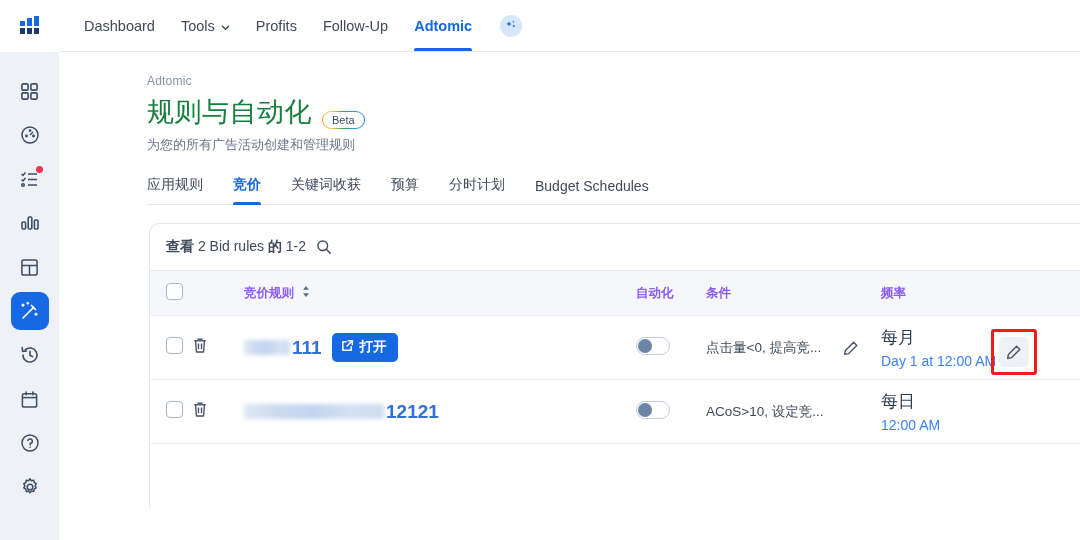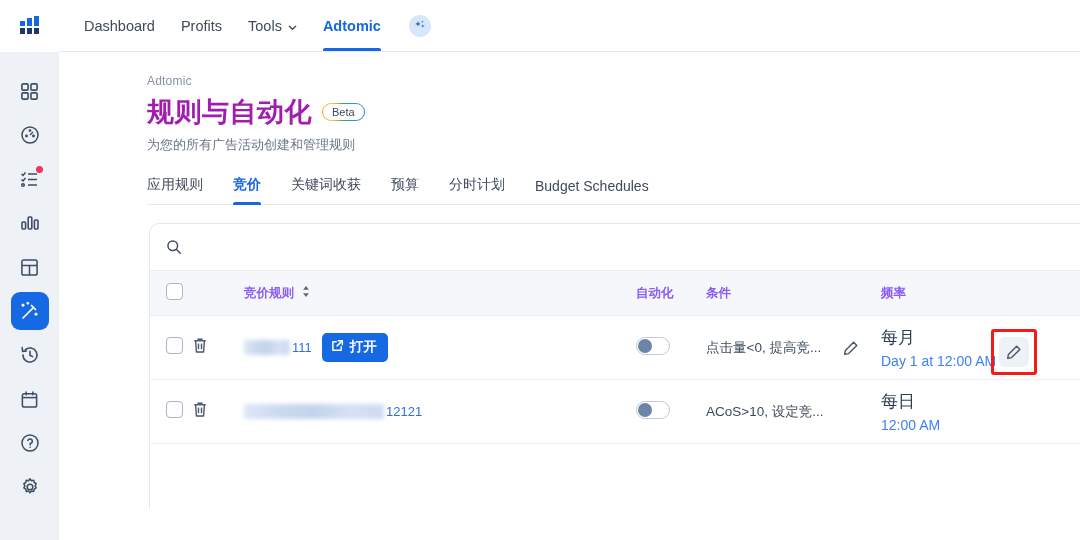--- a/index.html
+++ b/index.html
@@ -67,28 +67,28 @@
     width: 22px; height: 22px; border-radius: 50%;
     background: #d6e7fb; display: flex; align-items: center; justify-content: center;
     margin-left: 2px;
   }
 
   
   .content { flex: 1; background: #ffffff; overflow: hidden; padding: 0 0 0 0; }
   .head-block { padding: 22px 0 0 88px; }
   .crumb { font-size: 12px; color: #8792a6; letter-spacing: .2px; }
   .title-row { display: flex; align-items: center; gap: 10px; margin-top: 6px; }
-  .page-title { font-size: 27px; font-weight: 700; color: #a21caf; letter-spacing: .5px; }
+  .page-title { font-size: 27px; font-weight: 400; color: #15803d; letter-spacing: .5px; }
   .beta {
     font-size: 11px; color: #3f4a5a; padding: 2px 9px; border-radius: 11px;
     background:
       linear-gradient(#ffffff,#ffffff) padding-box,
       linear-gradient(90deg,#f5a623,#f2c94c,#27ae60,#2d9cdb,#2f80ed) border-box;
     border: 1.6px solid transparent;
-    position: relative; top: 0;
+    position: relative; top: 8px;
   }
   .subtitle { font-size: 13px; color: #6b7688; margin-top: 6px; }
 
   
   .tabs {
     margin: 16px 0 0 88px;
     display: flex; align-items: flex-end; gap: 0;
     border-bottom: 1px solid #e6eaf0;
     padding-right: 0;
   }
@@ -140,21 +140,21 @@
     border-radius: 4px; background: #fff; display: inline-block; cursor: pointer;
   }
   .icon-btn { color: #4a5668; cursor: pointer; display: inline-flex; }
 
   .name-cell { display: flex; align-items: center; gap: 0; }
   .blur {
     display: inline-block; height: 15px; border-radius: 2px;
     background: linear-gradient(90deg,#dde6f5,#c9d8ef,#bed1ec,#d3e0f3,#cbdaf0);
     filter: blur(2.2px); opacity: .95;
   }
-  .name-num { font-size: 13px; font-weight: 400; color: #2f6fe0; margin-left: 2px; }
+  .name-num { font-size: 19px; font-weight: 700; color: #2f6fe0; margin-left: 2px; }
   .open-btn {
     display: inline-flex; align-items: center; gap: 6px;
     background: #1668e3; color: #fff; border: none; border-radius: 5px;
     font-size: 13.5px; font-weight: 700; padding: 5px 11px 6px 9px;
     margin-left: 10px; cursor: pointer; font-family: inherit;
   }
 
   .toggle {
     width: 34px; height: 18px; border-radius: 10px;
     border: 1.5px solid #c3ccd9; background: #ffffff;
@@ -278,29 +278,32 @@
     </nav>
   </aside>
 
   <div class="main">
 
     <header class="topnav">
       <div class="nav-item">
         <span>Dashboard</span>
       </div>
       <div class="nav-item">
-        <span>Profits</span>
-      </div>
-      <div class="nav-item">
         <span>Tools</span>
         <span class="chev">
           <svg width="9" height="9" viewBox="0 0 10 10" fill="none" stroke="#3f4a5a" stroke-width="1.5">
               <path d="M1.5 3.5 L5 7 L8.5 3.5" stroke-linecap="round" stroke-linejoin="round"></path>
             </svg>
         </span>
+      </div>
+      <div class="nav-item">
+        <span>Profits</span>
+      </div>
+      <div class="nav-item">
+        <span>Follow-Up</span>
       </div>
       <div class="nav-item active">
         <span>Adtomic</span>
       </div>
       <div class="nav-item">
         <span class="sparkle-badge">
           <svg width="14" height="14" viewBox="0 0 14 14" fill="#1d6fd4">
             <path d="M5 2.2 l.8 1.9 1.9 .8 -1.9 .8 -.8 1.9 -.8-1.9 -1.9-.8 1.9-.8z"></path>
             <path d="M9.8 5.4 l.5 1.2 1.2 .5 -1.2 .5 -.5 1.2 -.5-1.2 -1.2-.5 1.2-.5z"></path>
             <path d="M9.3 1.6 l.35 .85 .85 .35 -.85 .35 -.35 .85 -.35-.85 -.85-.35 .85-.35z"></path>
@@ -325,20 +328,26 @@
         <div class="tab active"><span>竞价</span></div>
         <div class="tab"><span>关键词收获</span></div>
         <div class="tab"><span>预算</span></div>
         <div class="tab"><span>分时计划</span></div>
         <div class="tab"><span>Budget Schedules</span></div>
       </div>
 
       <section class="card">
 
         <div class="card-toolbar">
+          <span class="toolbar-text">
+            <b>查看</b>
+            <span>2 Bid rules</span>
+            <b>的</b>
+            <span>1-2</span>
+          </span>
           <span class="icon-btn">
             <svg width="16" height="16" viewBox="0 0 18 18" fill="none" stroke="#3f4a5a" stroke-width="1.6">
               <circle cx="7.6" cy="7.6" r="5.4"></circle>
                 <path d="M11.6 11.6 L16 16" stroke-linecap="round"></path>
             </svg>
           </span>
         </div>
 
         <table>
           <thead>

